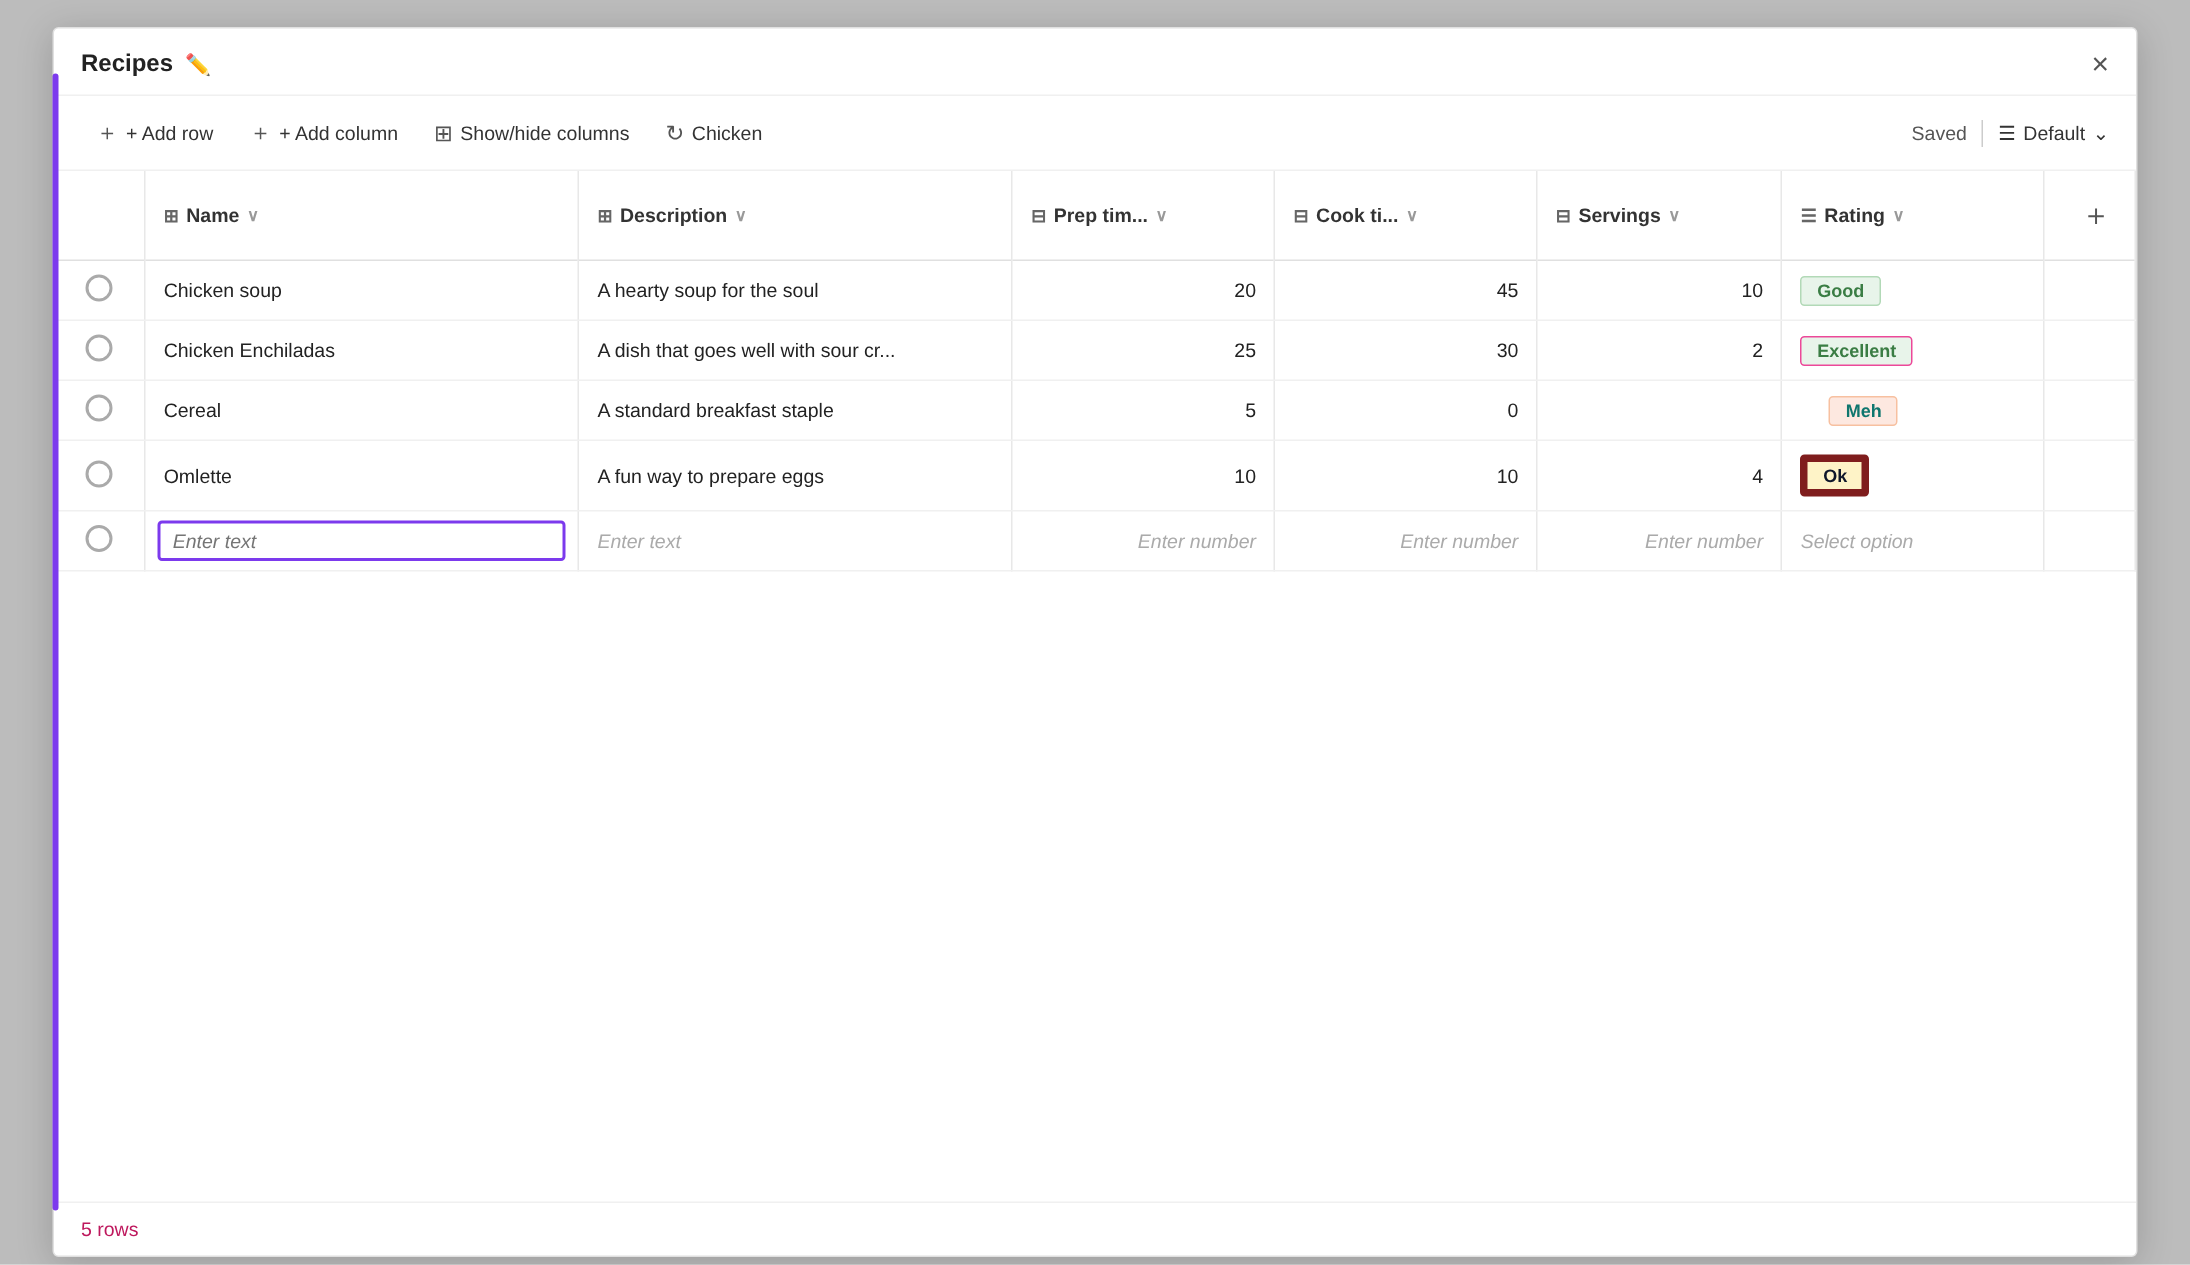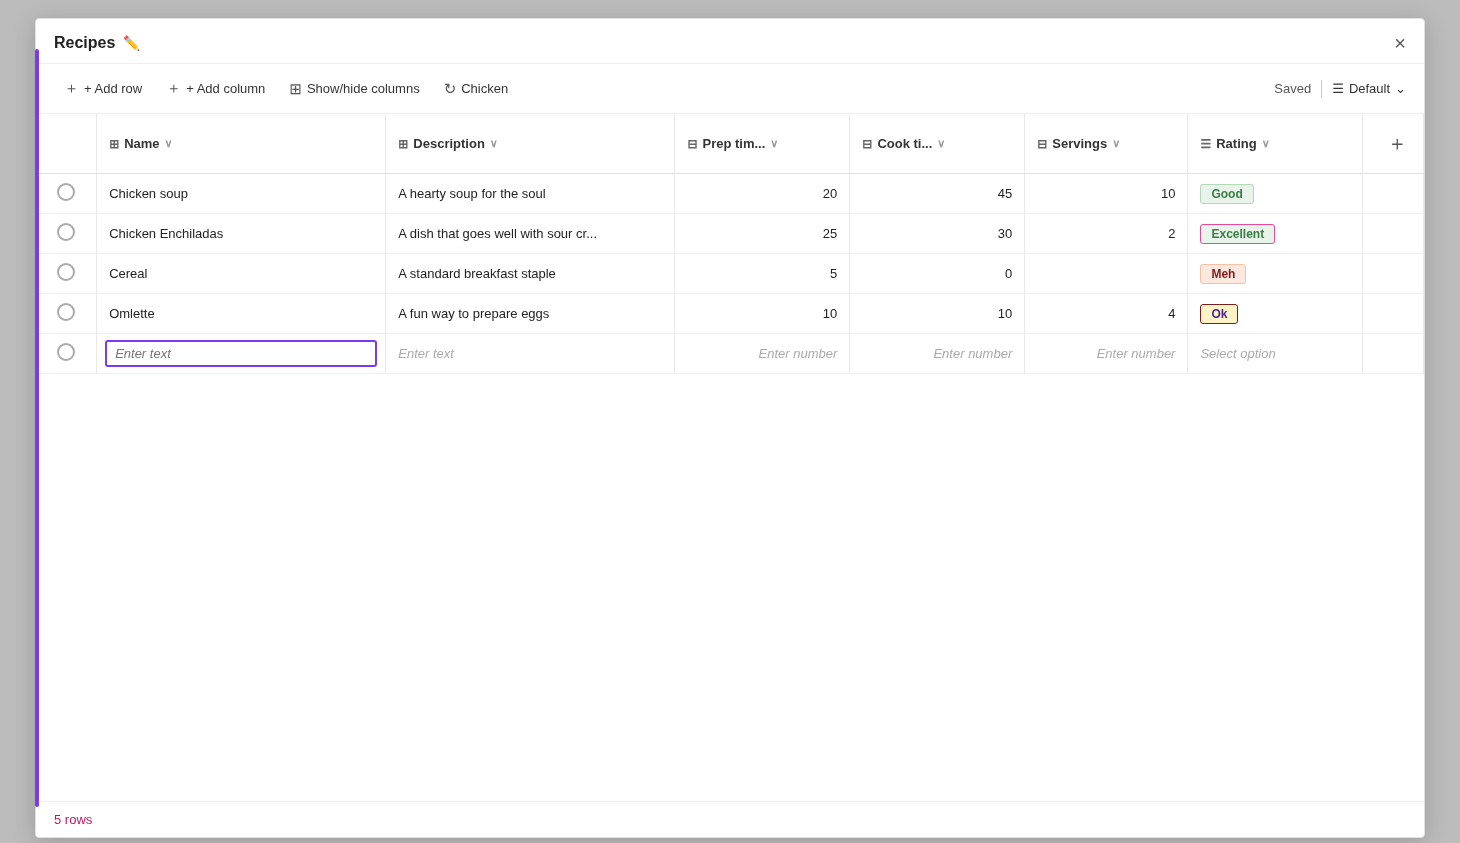--- a/index.html
+++ b/index.html
@@ -223,28 +223,29 @@
     }
 
     .badge-excellent {
       background: #e8f4ea;
       color: #3a7d44;
       border: 1px solid #ec4899;
     }
 
     .badge-meh {
       background: #fde8e0;
-      color: #7f1d1d;
+      color: #0f766e;
       border: 1px solid #f7c0a0;
+      margin-left: 19px;
     }
 
     .badge-ok {
       background: #fef3c7;
-      color: #4c1d95;
-      border: 1px solid #7f1d1d;
+      color: #0f172a;
+      border: 5px solid #7f1d1d;
     }
 
     .new-row td {
       color: #aaa;
       font-style: italic;
     }
 
     .new-row .name-cell-input {
       border: 2px solid #7c3aed;
       border-radius: 3px;

